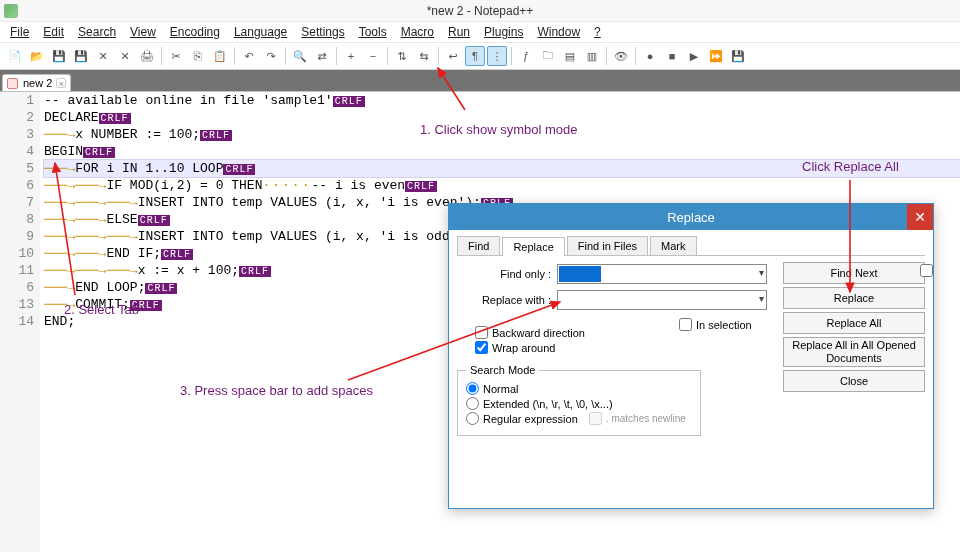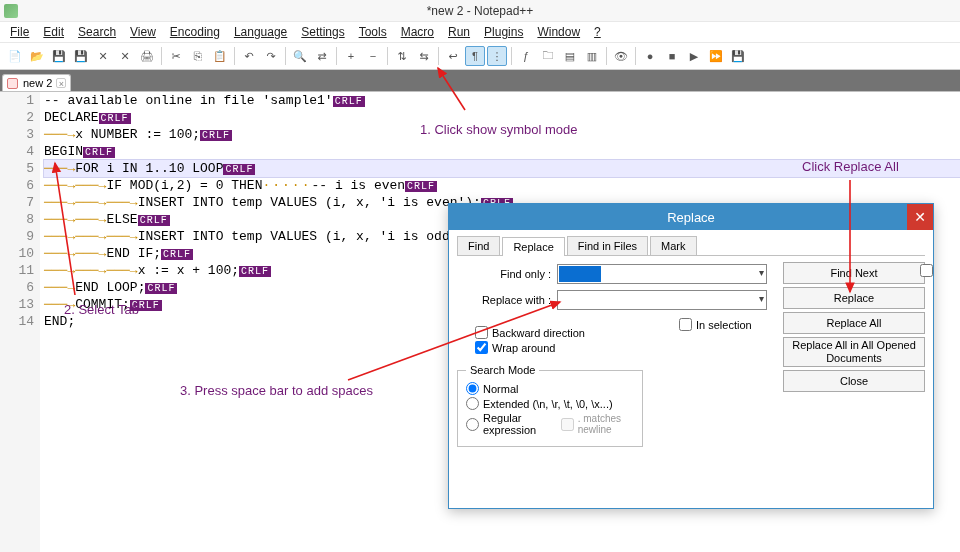--- a/index.html
+++ b/index.html
@@ -227,21 +227,21 @@
           <input type="checkbox" style="">
           <span>Backward direction</span>
         </div>
       <div class="dlg-check">
           <input type="checkbox" checked="" style="">
           <span>Wrap around</span>
         </div>
     </div>
 
     <div style="display:flex; gap:8px;">
-      <fieldset class="fieldset" style="width:186px;">
+      <fieldset class="fieldset" style="width:244px;">
         <legend>Search Mode</legend>
         <div class="radio-row">
             <input type="radio" name="sm" checked="" style="">
             <span>Normal</span>
           </div>
         <div class="radio-row">
             <input type="radio" name="sm" style="">
             <span>Extended (\n, \r, \t, \0, \x...)</span>
           </div>
         <div class="radio-row"><input type="radio" name="sm" style=""><span>Regular expression</span> &nbsp;<input type="checkbox" disabled="" style=""> <span class="matches-new">. matches newline</span></div>

